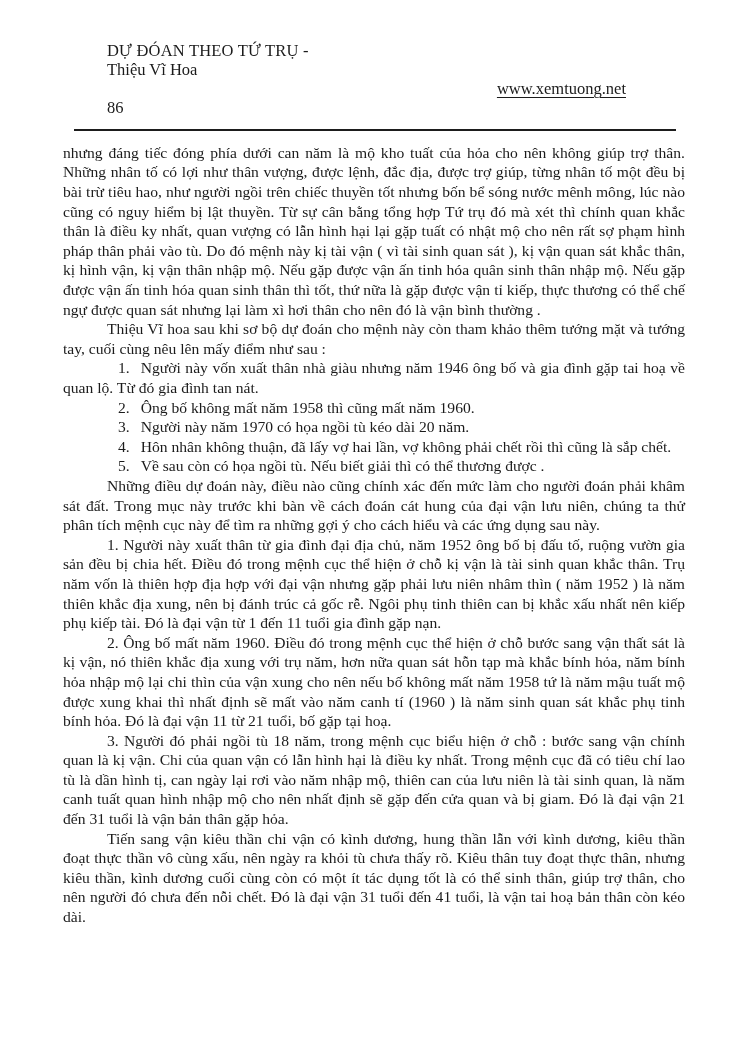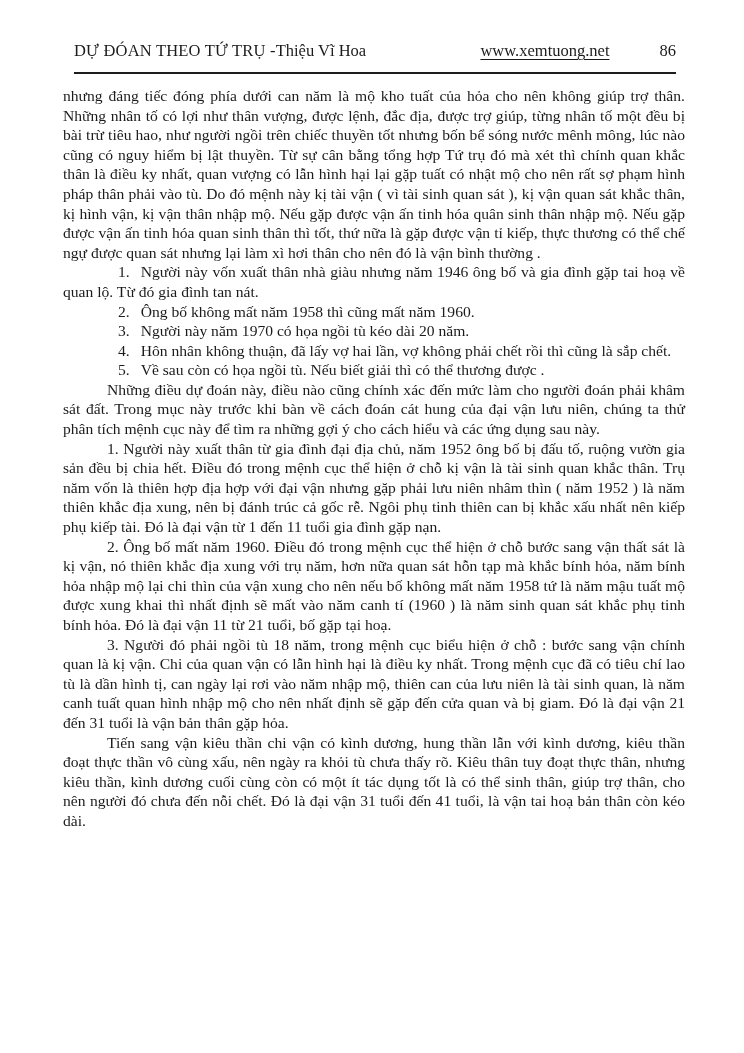--- a/index.html
+++ b/index.html
@@ -16,23 +16,24 @@
   }
   .header {
     margin: 42px 68px 0 74px;
     display: flex;
     align-items: baseline;
     font-size: 16.5px;
     line-height: 1.15;
     border-bottom: 2px solid #1d1d1d;
     padding-bottom: 11px;
     white-space: nowrap;
+    flex-direction: column;
   }
   .header .title { letter-spacing: 0.2px; }
-  .header .author { }
+  .header .author { margin-left: 33px; }
   .header .website {
     margin-left: auto;
     margin-right: 50px;
     text-decoration: underline;
     text-underline-offset: 3px;
   }
   .header .pagenum { }
   .body {
     margin: 12px 59px 0 63px;
     font-size: 15.6px;
@@ -51,20 +52,21 @@
 
   <div class="header">
     <span class="title">DỰ ĐÓAN THEO TỨ TRỤ -</span>
     <span class="author">Thiệu Vĩ  Hoa</span>
     <span class="website">www.xemtuong.net</span>
     <span class="pagenum">86</span>
   </div>
 
   <div class="body">
     <p>nhưng đáng tiếc đóng phía dưới can năm là mộ kho tuất của hỏa cho nên không  giúp trợ thân. Những nhân tố có lợi như thân vượng, được lệnh, đắc địa, được trợ giúp, từng  nhân tố một đều bị bài trừ tiêu hao, như người ngồi trên chiếc thuyền tốt nhưng bốn bể sóng nước mênh mông, lúc nào cũng có nguy hiểm bị lật thuyền. Từ sự cân bằng tổng hợp Tứ trụ đó mà xét thì chính quan khắc thân là điều ky nhất, quan vượng có lẫn hình hại lại gặp tuất có nhật mộ cho nên rất sợ phạm hình pháp thân phải vào tù. Do đó mệnh này kị tài vận ( vì tài sinh quan sát ), kị vận quan sát khắc thân, kị hình vận, kị vận thân nhập mộ. Nếu gặp được vận ấn tinh hóa quân sinh thân  nhập mộ. Nếu  gặp được vận ấn tinh hóa quan sinh thân thì tốt, thứ nữa là gặp được vận tỉ kiếp, thực thương có thể chế ngự được quan sát nhưng lại làm xì hơi thân cho nên đó là vận bình thường .</p>
+    <p class="ind">Thiệu Vĩ hoa sau khi sơ bộ dự đoán cho mệnh này còn tham khảo thêm tướng mặt và tướng tay, cuối cùng nêu lên mấy điểm như sau :</p>
 
     <p class="list"><span class="num">1.</span><span>Người này vốn xuất thân nhà giàu nhưng năm 1946 ông bố và gia đình gặp tai hoạ về quan lộ. Từ đó gia đình tan nát.</span></p>
     <p class="list"><span class="num">2.</span><span>Ông bố không mất năm 1958 thì cũng mất năm 1960.</span></p>
     <p class="list"><span class="num">3.</span><span>Người này năm 1970 có họa ngồi tù kéo dài 20 năm.</span></p>
     <p class="list"><span class="num">4.</span><span>Hôn nhân không thuận, đã lấy vợ hai lần,  vợ không phải chết rồi thì cũng là sắp chết.</span></p>
     <p class="list"><span class="num">5.</span><span>Về sau còn có họa ngồi tù. Nếu biết giải thì có thể thương được .</span></p>
 
     <p class="ind">Những điều dự đoán này, điều nào cũng chính xác đến mức làm cho người đoán phải khâm  sát đất. Trong mục này trước  khi bàn về cách đoán cát hung của đại vận lưu niên, chúng ta thử phân tích mệnh cục này để tìm ra những gợi ý cho cách hiểu và các ứng dụng sau này.</p>
     <p class="ind">1. Người này xuất thân từ gia đình đại địa chủ, năm 1952 ông bố bị đấu tố, ruộng vườn gia sản đều bị chia hết. Điều đó trong mệnh cục thể hiện ở chỗ kị vận là tài sinh quan khắc thân. Trụ năm vốn là thiên hợp địa hợp với đại vận nhưng gặp phải lưu niên nhâm thìn ( năm 1952 ) là năm thiên khắc địa xung, nên bị đánh trúc cả gốc rễ. Ngôi phụ tinh thiên can bị khắc xấu nhất nên kiếp phụ kiếp tài. Đó là đại vận từ 1 đến 11 tuổi gia đình gặp nạn.</p>
     <p class="ind">2. Ông bố mất năm 1960. Điều đó trong mệnh cục thể hiện ở chỗ bước sang vận thất sát là kị vận, nó thiên khắc địa xung với trụ năm, hơn nữa quan sát hỗn tạp mà khắc bính hỏa, năm bính hỏa nhập mộ lại chi thìn của vận xung cho nên nếu bố không mất năm 1958 tứ là năm mậu tuất mộ được xung khai thì nhất định sẽ mất vào năm canh tí (1960 ) là năm sinh quan sát khắc phụ tinh bính hỏa. Đó là đại vận  11 từ 21  tuổi, bố gặp tại hoạ.</p>

